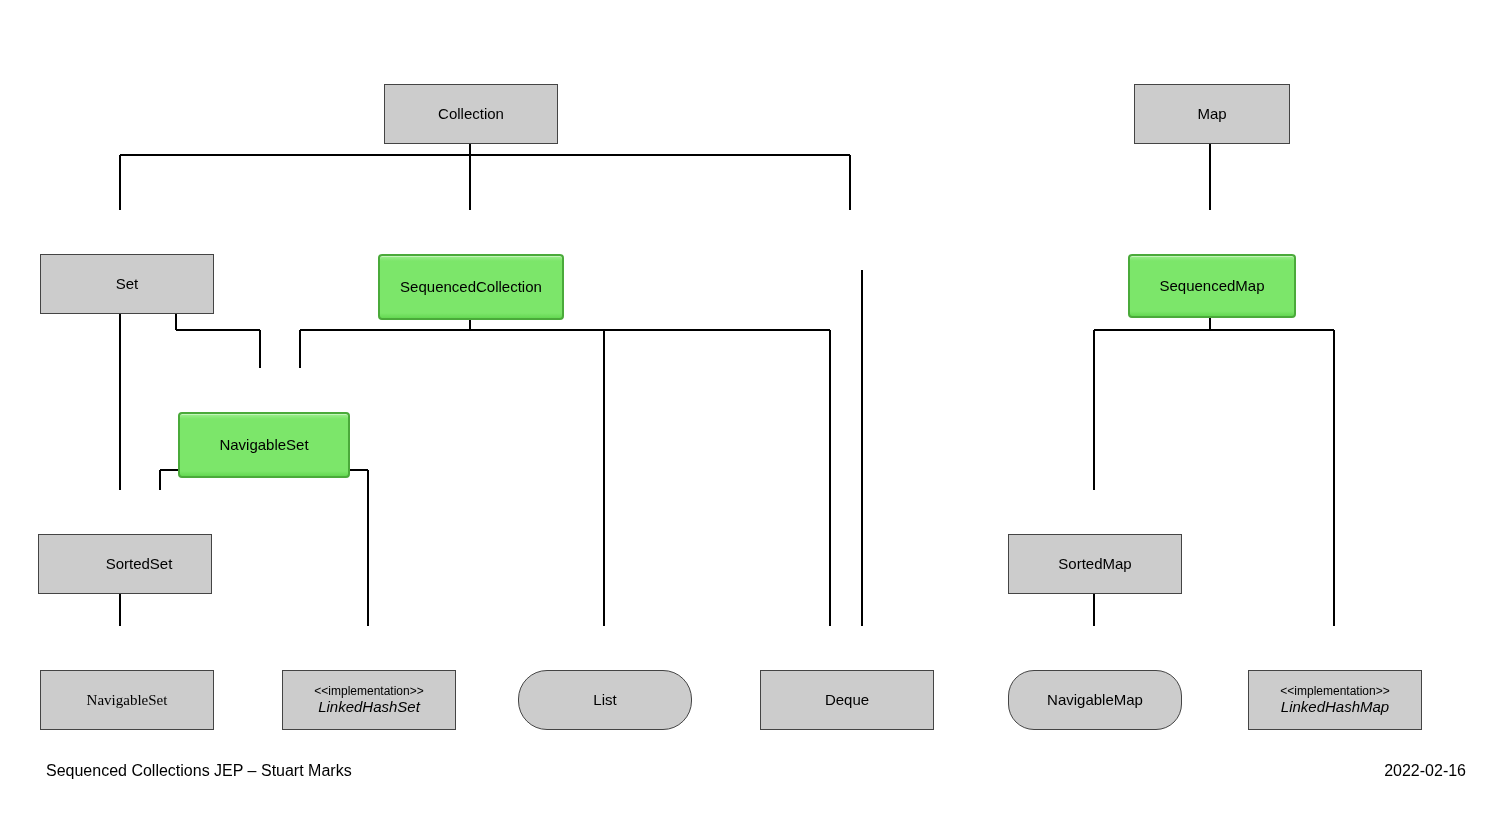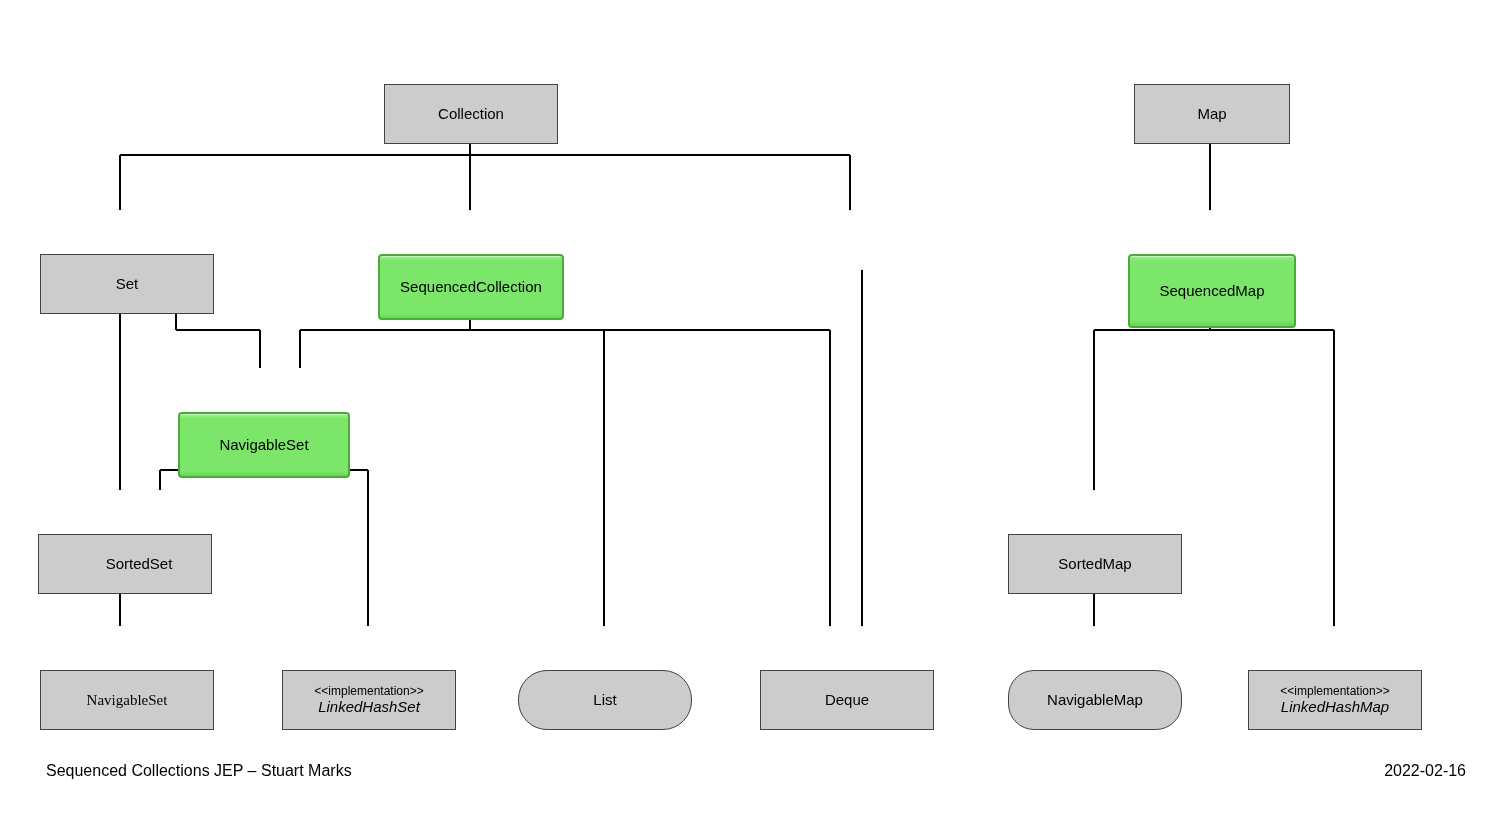--- a/index.html
+++ b/index.html
@@ -97,21 +97,21 @@
 <div class="node gray" style="left:1134px; top:40px; width:156px; height:60px;">
   <span>Map</span>
 </div>
 
 <div class="node gray" style="left:40px; top:210px; width:174px; height:60px;">
   <span>Set</span>
 </div>
 <div class="node green" style="left:378px; top:210px; width:186px; height:66px;">
   <span>SequencedCollection</span>
 </div>
-<div class="node green" style="left:1128px; top:210px; width:168px; height:74px;">
+<div class="node green" style="left:1128px; top:210px; width:168px; height:64px;">
   <span>SequencedMap</span>
 </div>
 
 <div class="node green" style="left:178px; top:368px; width:172px; height:66px;">
   <span>NavigableSet</span>
 </div>
 
 <div class="node gray" style="left:38px; top:490px; width:174px; height:60px;padding-left:28px;">
   <span>SortedSet</span>
 </div>

